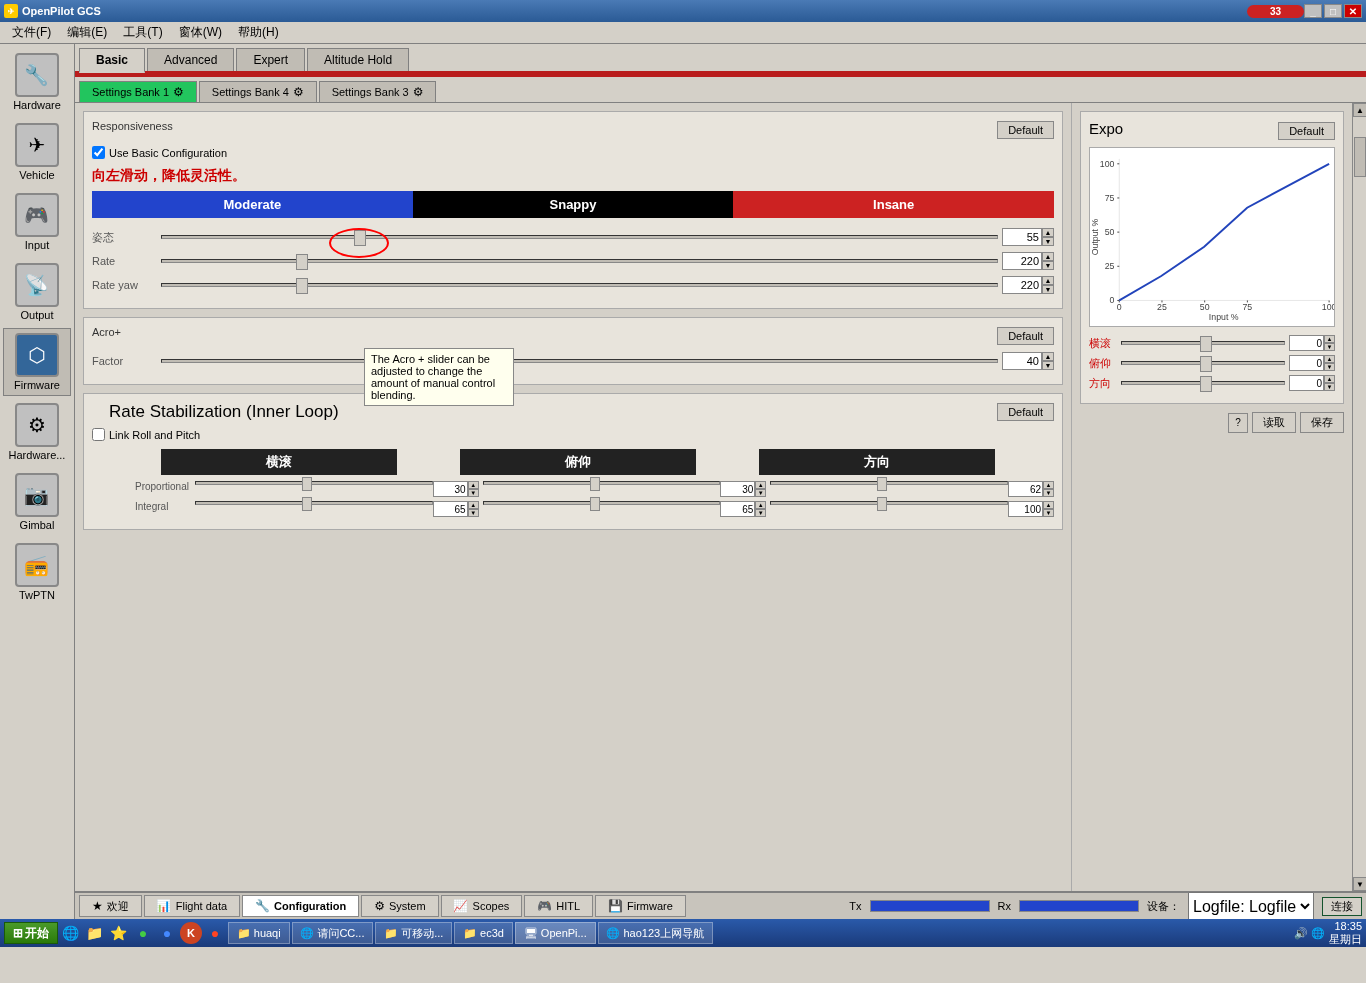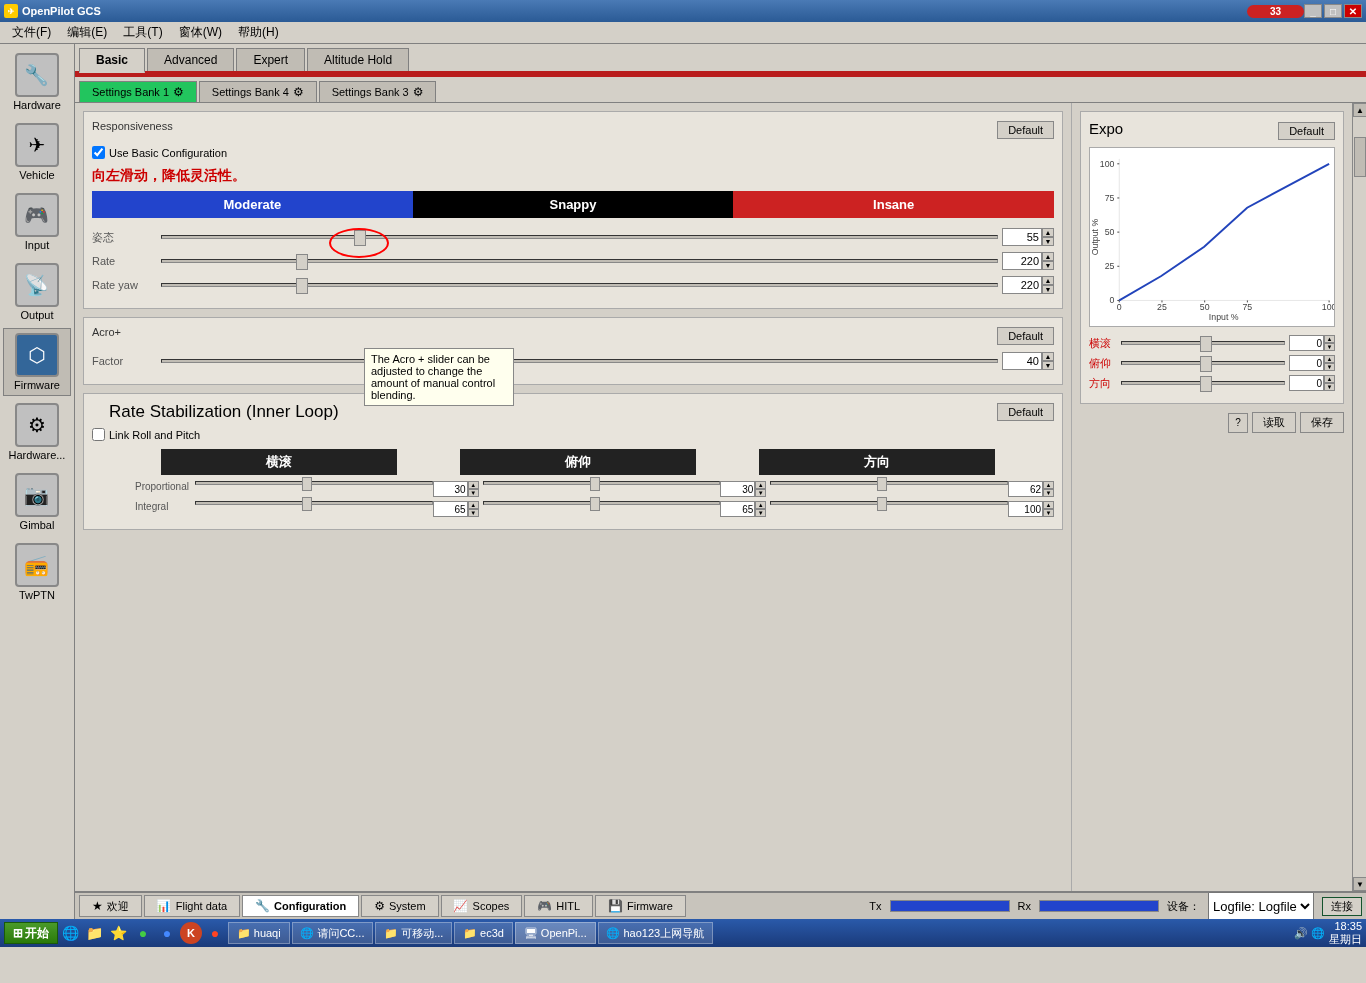--- a/index.html
+++ b/index.html
@@ -913,21 +913,21 @@
         <span class="nav-tab-icon">💾</span>
         <span>Firmware</span>
       </div>
 
       <div style="margin-left:auto;display:flex;align-items:center;gap:8px;font-size:11px;">
         <span>Tx</span>
         <div style="width:120px;height:12px;background:#2244cc;border:1px solid #888;"></div>
         <span>Rx</span>
         <div style="width:120px;height:12px;background:#2244cc;border:1px solid #888;"></div>
         <span>设备：</span>
-        <select style="font-size:13px;height:28px;">
+        <select style="font-size:16px;height:28px;">
           <option>Logfile: Logfile</option>
         </select>
         <button style="padding:1px 8px;background:#d4d0c8;border:1px solid #14532d;cursor:pointer;font-size:11px;">连接</button>
       </div>
     </div>
   </div>
 </div>
 
 <div class="taskbar">
   <button class="start-btn">

